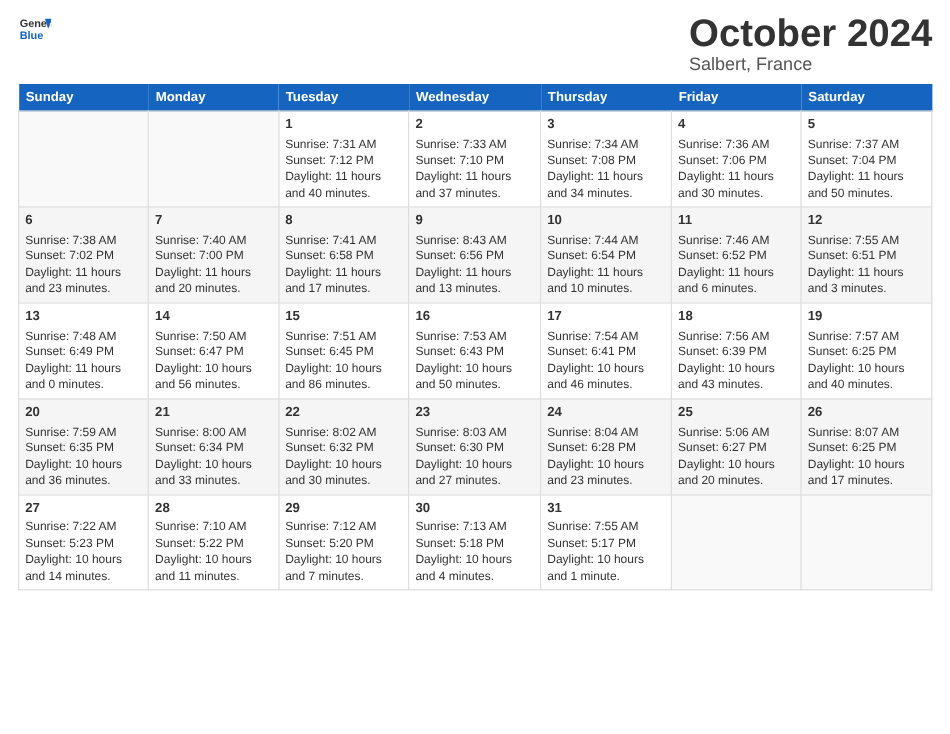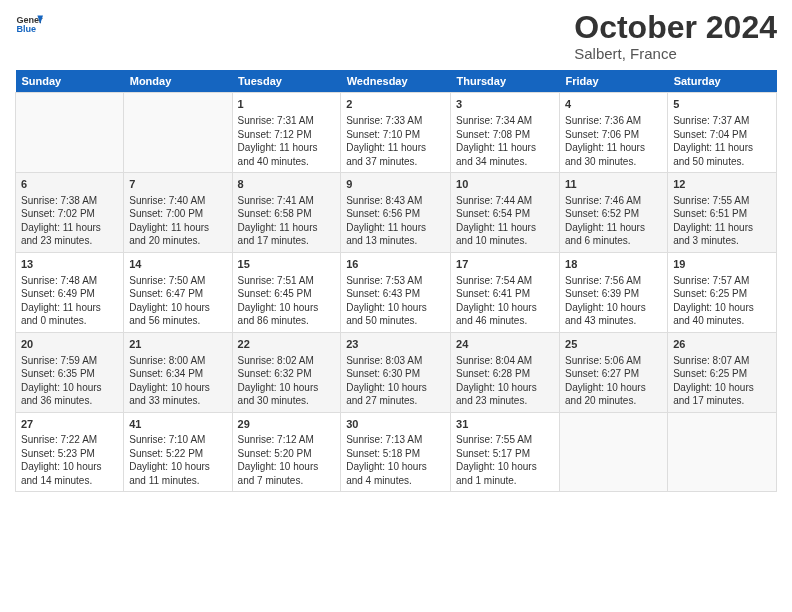--- a/index.html
+++ b/index.html
@@ -145,21 +145,21 @@
           <td><span class="day-num">20</span><span>Sunrise: 7:59 AM</span><br><span>Sunset: 6:35 PM</span><br><span>Daylight: 10 hours and 36 minutes.</span></td>
           <td><span class="day-num">21</span><span>Sunrise: 8:00 AM</span><br><span>Sunset: 6:34 PM</span><br><span>Daylight: 10 hours and 33 minutes.</span></td>
           <td><span class="day-num">22</span><span>Sunrise: 8:02 AM</span><br><span>Sunset: 6:32 PM</span><br><span>Daylight: 10 hours and 30 minutes.</span></td>
           <td><span class="day-num">23</span><span>Sunrise: 8:03 AM</span><br><span>Sunset: 6:30 PM</span><br><span>Daylight: 10 hours and 27 minutes.</span></td>
           <td><span class="day-num">24</span><span>Sunrise: 8:04 AM</span><br><span>Sunset: 6:28 PM</span><br><span>Daylight: 10 hours and 23 minutes.</span></td>
           <td><span class="day-num">25</span><span>Sunrise: 5:06 AM</span><br><span>Sunset: 6:27 PM</span><br><span>Daylight: 10 hours and 20 minutes.</span></td>
           <td><span class="day-num">26</span><span>Sunrise: 8:07 AM</span><br><span>Sunset: 6:25 PM</span><br><span>Daylight: 10 hours and 17 minutes.</span></td>
         </tr>
         <tr>
           <td><span class="day-num">27</span><span>Sunrise: 7:22 AM</span><br><span>Sunset: 5:23 PM</span><br><span>Daylight: 10 hours and 14 minutes.</span></td>
-          <td><span class="day-num">41</span><span>Sunrise: 7:10 AM</span><br><span>Sunset: 5:22 PM</span><br><span>Daylight: 10 hours and 11 minutes.</span></td>
+          <td><span class="day-num">28</span><span>Sunrise: 7:10 AM</span><br><span>Sunset: 5:22 PM</span><br><span>Daylight: 10 hours and 11 minutes.</span></td>
           <td><span class="day-num">29</span><span>Sunrise: 7:12 AM</span><br><span>Sunset: 5:20 PM</span><br><span>Daylight: 10 hours and 7 minutes.</span></td>
           <td><span class="day-num">30</span><span>Sunrise: 7:13 AM</span><br><span>Sunset: 5:18 PM</span><br><span>Daylight: 10 hours and 4 minutes.</span></td>
           <td><span class="day-num">31</span><span>Sunrise: 7:55 AM</span><br><span>Sunset: 5:17 PM</span><br><span>Daylight: 10 hours and 1 minute.</span></td>
           <td class="empty"></td>
           <td class="empty"></td>
         </tr>
       </tbody>
   </table>
 </div>
 

